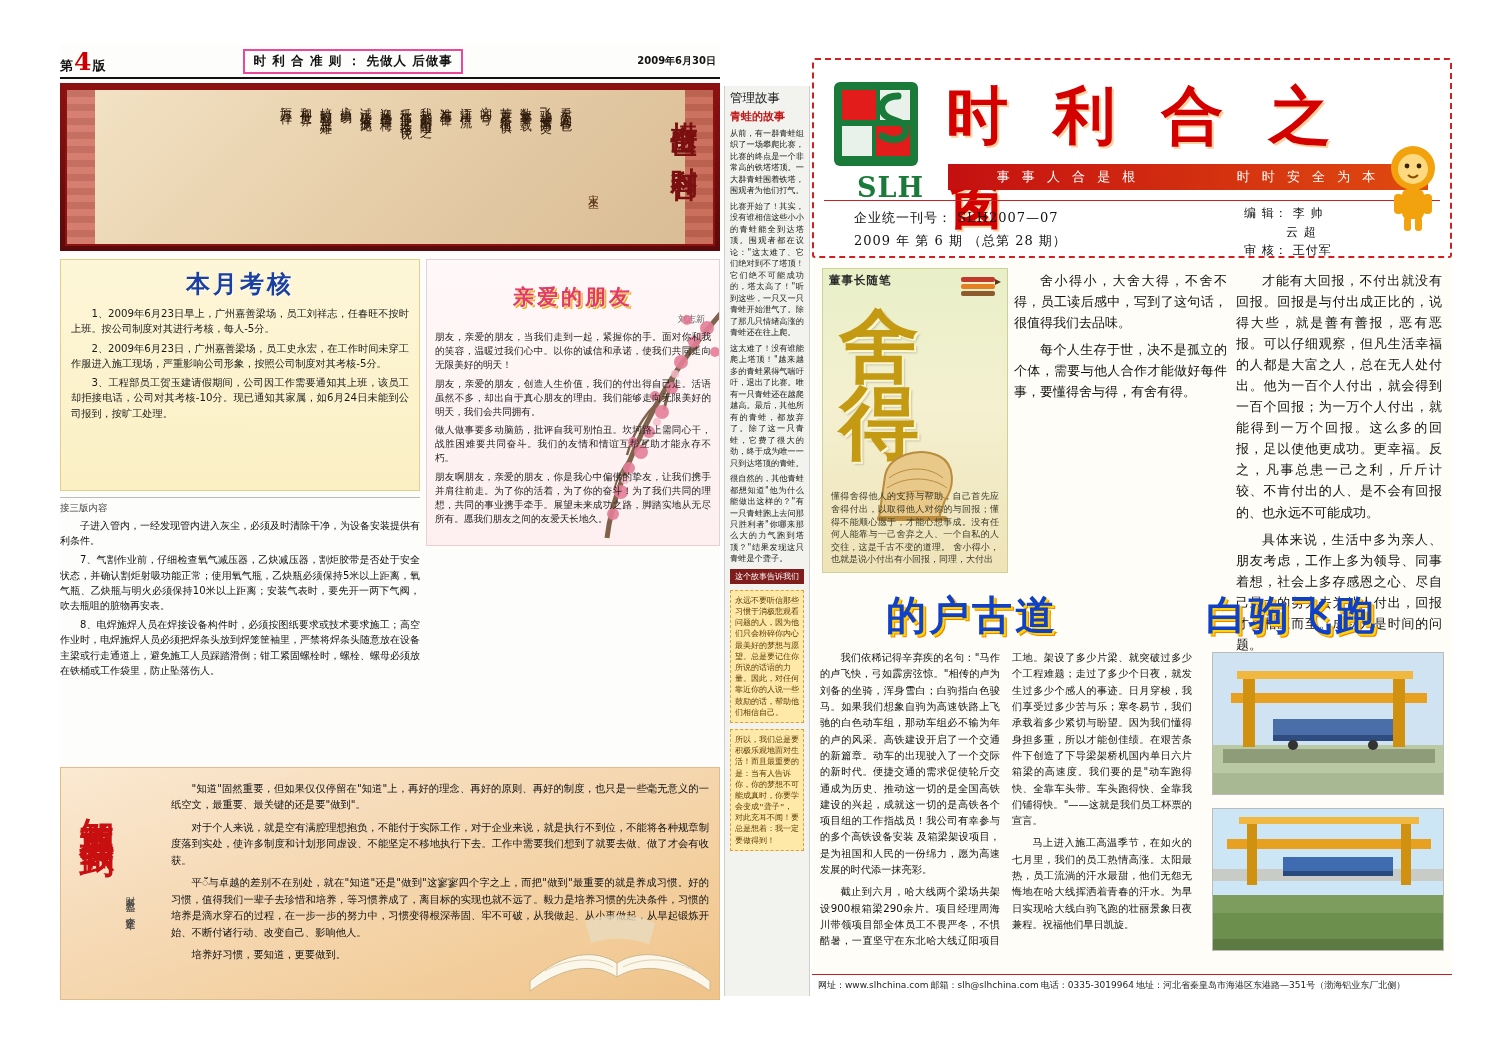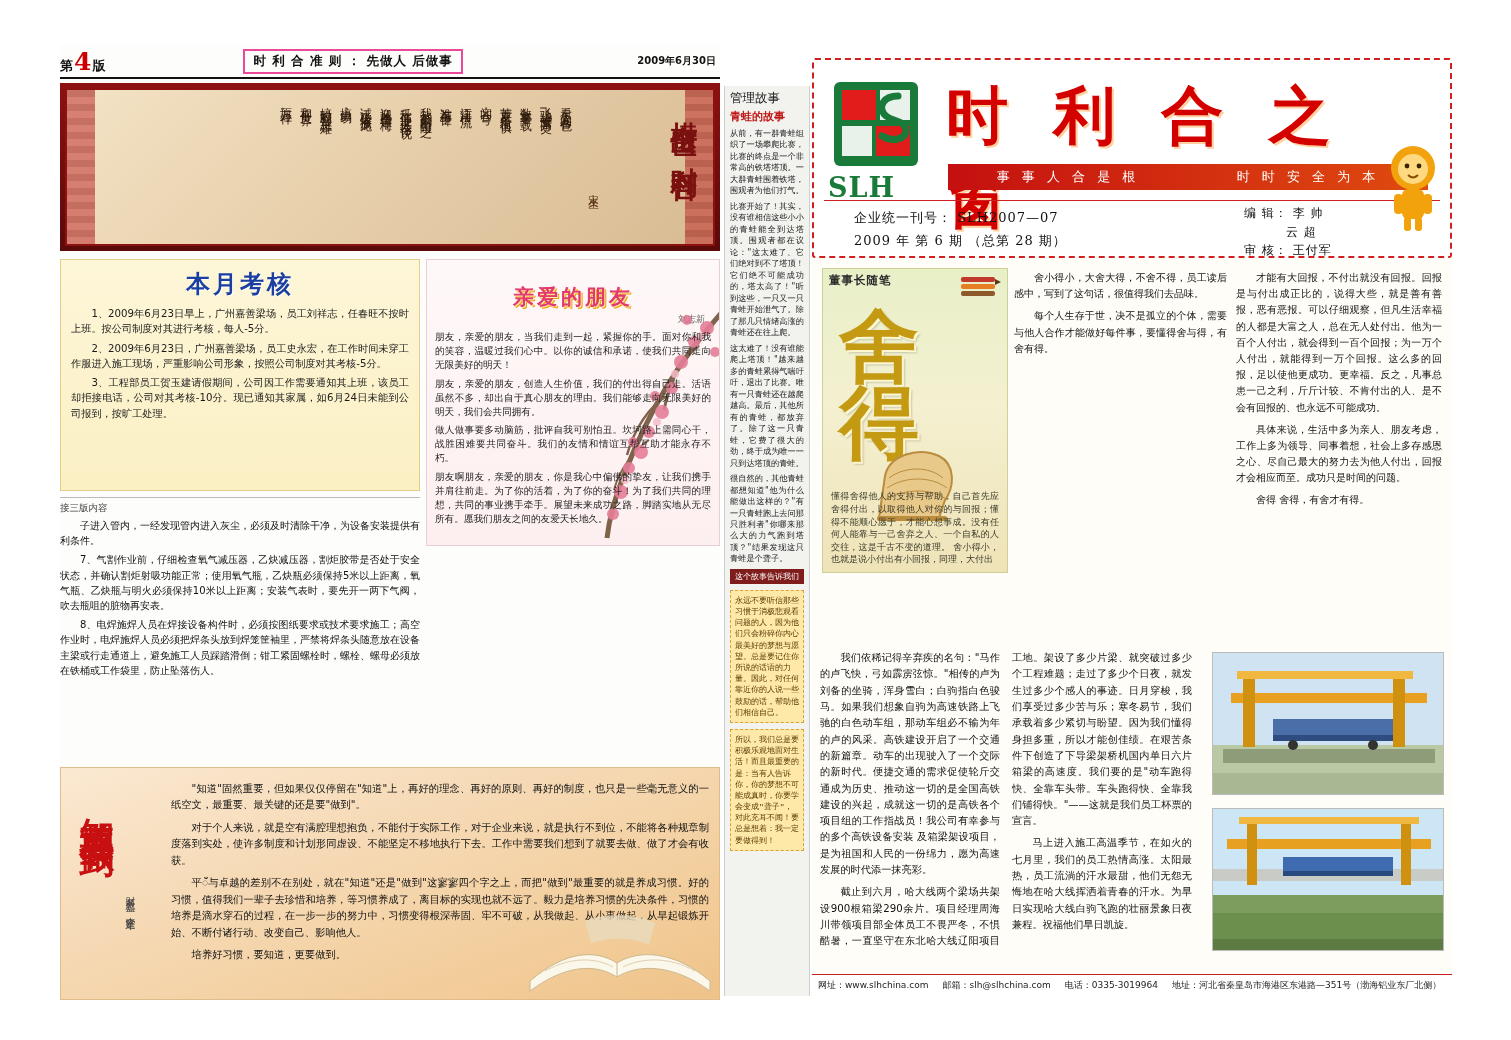--- a/index.html
+++ b/index.html
@@ -196,21 +196,21 @@
   .nameplate {
     position: absolute; left: 0; top: 0; width: 640px; height: 200px;
     border: 2px dashed #d02020; border-radius: 3px;
     background: #fff;
     overflow: hidden;
   }
   .logo {
     position: absolute; left: 14px; top: 16px; width: 96px; height: 96px;
   }
   .logo-text {
-    position: absolute; left: 14px; top: 112px; width: 96px; text-align: left;
+    position: absolute; left: 14px; top: 112px; width: 96px; text-align: right;
     font-family: "DejaVu Serif", "Liberation Serif", serif;
     font-size: 27px; font-weight: bold; color: #1a7a3a; letter-spacing: 1px;
   }
   .np-title {
     position: absolute; left: 132px; top: 14px; width: 430px; height: 84px;
     font-family: "DejaVu Serif", "Liberation Serif", serif;
     font-size: 62px; font-weight: bold; color: #d40000;
     letter-spacing: 12px; line-height: 84px;
     text-shadow: 2px 2px 0 #ffd0a0;
   }
@@ -258,21 +258,21 @@
     letter-spacing: 6px; line-height: 0.95;
     text-shadow: 2px 2px 0 #fff7d0, 3px 3px 2px rgba(0,0,0,.18);
   }
   .chair { position: absolute; left: 36px; bottom: 46px; width: 116px; height: 96px; }
   .shede-cap {
     position: absolute; left: 8px; right: 8px; bottom: 6px;
     font-size: 9px; line-height: 1.4; color: #3a3a2a; text-align: justify;
   }
   .feature-col {
     position: absolute; top: 2px; width: 213px; height: 300px;
-    font-size: 10px; line-height: 1.62; color: #111; text-align: justify;
+    font-size: 13px; line-height: 1.62; color: #111; text-align: justify;
   }
   .feature-col p { margin: 0 0 6px; text-indent: 2em; }
   .fc1 { left: 202px; }
   .fc2 { left: 424px; width: 206px; }
 
   
   .headline2 {
     position: absolute; left: 0; top: 528px; width: 640px; height: 58px;
     display: flex; align-items: center; justify-content: space-around;
     font-family: "DejaVu Serif", "Liberation Serif", serif;
@@ -288,21 +288,21 @@
   .bottom-text p { margin: 0 0 6px; text-indent: 2em; }
   .photo {
     position: absolute; right: 8px; width: 232px; height: 143px;
     border: 1px solid #bbb; overflow: hidden;
   }
   .photo1 { top: 594px; }
   .photo2 { top: 750px; }
   .footer-bar {
     position: absolute; left: 0; bottom: 0; width: 640px; height: 22px;
     border-top: 1px solid #c02020; background: #fff;
-    display: flex; align-items: center; font-size: 9px; color: #222; gap: 14px;
+    display: flex; align-items: center; font-size: 9px; color: #222; gap: 2px;
     padding: 0 6px;
     font-family: "DejaVu Sans", sans-serif;
   }
 </style>
 </head>
 <body>
 
 <div class="page">
 
   <div class="left-page">
@@ -512,20 +512,24 @@
           <p>舍小得小，大舍大得，不舍不得，员工读后感中，写到了这句话，很值得我们去品味。</p>
           <p>每个人生存于世，决不是孤立的个体，需要与他人合作才能做好每件事，要懂得舍与得，有舍有得。</p>
         </div>
       <div class="feature-col fc2" id="feat-col2">
           <p>才能有大回报，不付出就没有回报。回报是与付出成正比的，说得大些，就是善有善报，恶有恶报。可以仔细观察，但凡生活幸福的人都是大富之人，总在无人处付出。他为一百个人付出，就会得到一百个回报；为一万个人付出，就能得到一万个回报。这么多的回报，足以使他更成功。更幸福。反之，凡事总患一己之利，斤斤计较、不肯付出的人、是不会有回报的、也永远不可能成功。</p>
           <p>具体来说，生活中多为亲人、朋友考虑，工作上多为领导、同事着想，社会上多存感恩之心、尽自己最大的努力去为他人付出，回报才会相应而至。成功只是时间的问题。</p>
           <p>舍得 舍得，有舍才有得。</p>
         </div>
     </div>
 
+    <div class="headline2">
+      <span>的户古道</span>
+      <span>白驹飞跑</span>
+    </div>
 
     <div class="bottom-text" id="bottom-body">
         <p>我们依稀记得辛弃疾的名句："马作的卢飞快，弓如霹雳弦惊。"相传的卢为刘备的坐骑，浑身雪白；白驹指白色骏马。如果我们想象自驹为高速铁路上飞驰的白色动车组，那动车组必不输为年的卢的风采。高铁建设开启了一个交通的新篇章。动车的出现驶入了一个交际的新时代。便捷交通的需求促使轮斤交通成为历史、推动这一切的是全国高铁建设的兴起，成就这一切的是高铁各个项目组的工作指战员！我公司有幸参与的多个高铁设备安装 及箱梁架设项目，是为祖国和人民的一份绵力，愿为高速发展的时代添一抹亮彩。</p>
         <p>截止到六月，哈大线两个梁场共架设900根箱梁290余片。项目经理周海川带领项目部全体员工不畏严冬，不惧酷暑，一直坚守在东北哈大线辽阳项目工地。架设了多少片梁、就突破过多少个工程难题；走过了多少个日夜，就发生过多少个感人的事迹。日月穿梭，我们享受过多少苦与乐；寒冬易节，我们承载着多少紧切与盼望。因为我们懂得身担多重，所以才能创佳绩。在艰苦条件下创造了下导梁架桥机国内单日六片箱梁的高速度。我们要的是"动车跑得快、全靠车头带。车头跑得快、全靠我们铺得快。"——这就是我们员工杯票的宣言。</p>
         <p>马上进入施工高温季节，在如火的七月里，我们的员工热情高涨。太阳最热，员工流淌的汗水最甜，他们无怨无悔地在哈大线挥洒着青春的汗水。为早日实现哈大线白驹飞跑的壮丽景象日夜兼程。祝福他们早日凯旋。</p>
       </div>
 
     <div class="photo photo1">
       <svg viewBox="0 0 232 143" width="232" height="143">
         <rect width="232" height="143" fill="#cfe3f2"></rect>

